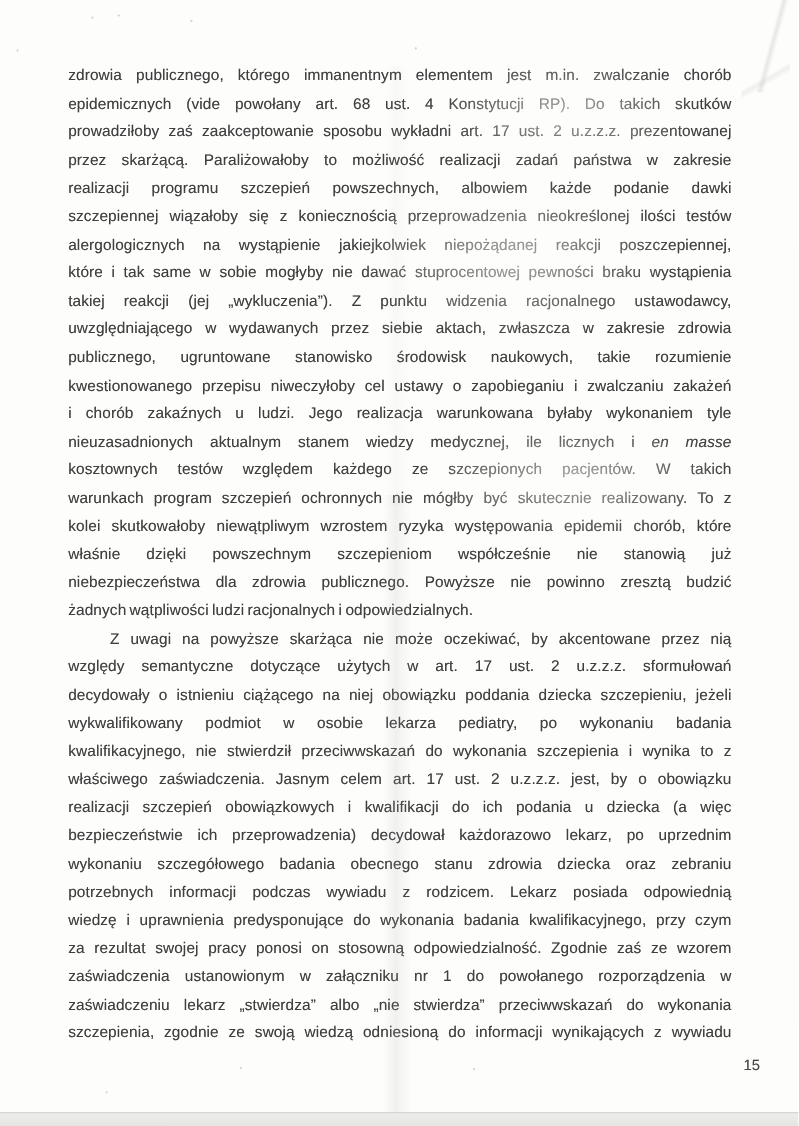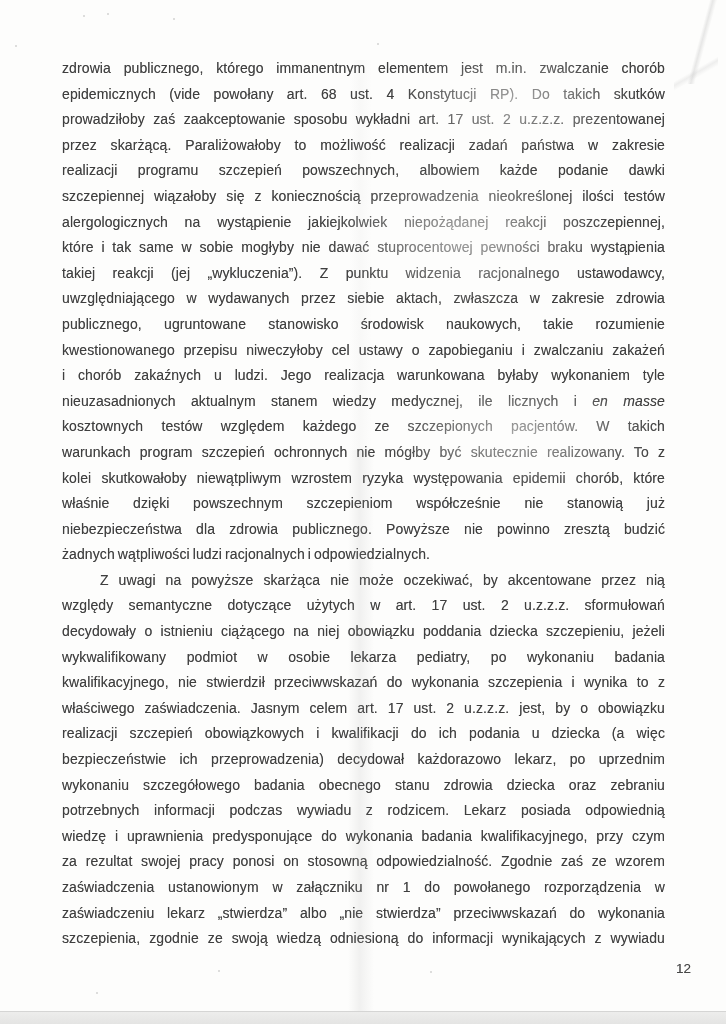--- a/index.html
+++ b/index.html
@@ -141,21 +141,21 @@
       <div class="line">potrzebnych informacji podczas wywiadu z rodzicem. Lekarz posiada odpowiednią</div>
       <div class="line">wiedzę i uprawnienia predysponujące do wykonania badania kwalifikacyjnego, przy czym</div>
       <div class="line">za rezultat swojej pracy ponosi on stosowną odpowiedzialność. Zgodnie zaś ze wzorem</div>
       <div class="line">zaświadczenia ustanowionym w załączniku nr 1 do powołanego rozporządzenia w</div>
       <div class="line">zaświadczeniu lekarz „stwierdza” albo „nie stwierdza” przeciwwskazań do wykonania</div>
       <div class="line">szczepienia, zgodnie ze swoją wiedzą odniesioną do informacji wynikających z wywiadu</div>
     </div>
 
   </div>
 
-  <div id="page-number">12</div>
+  <div id="page-number">15</div>
 
   <div class="artifact fade-blob" id="fade-1"></div>
   <div class="artifact fade-blob" id="fade-2"></div>
   <div class="artifact fade-blob" id="fade-3"></div>
   <div class="artifact" id="crease-vertical"></div>
   <div class="artifact" id="crease-vertical-upper"></div>
   <div class="artifact" id="corner-crease-1"></div>
   <div class="artifact" id="corner-crease-2"></div>
   <div class="artifact" id="scan-bottom-band"></div>
   <div class="artifact speck" style="left:83px; top:15px;"></div>

